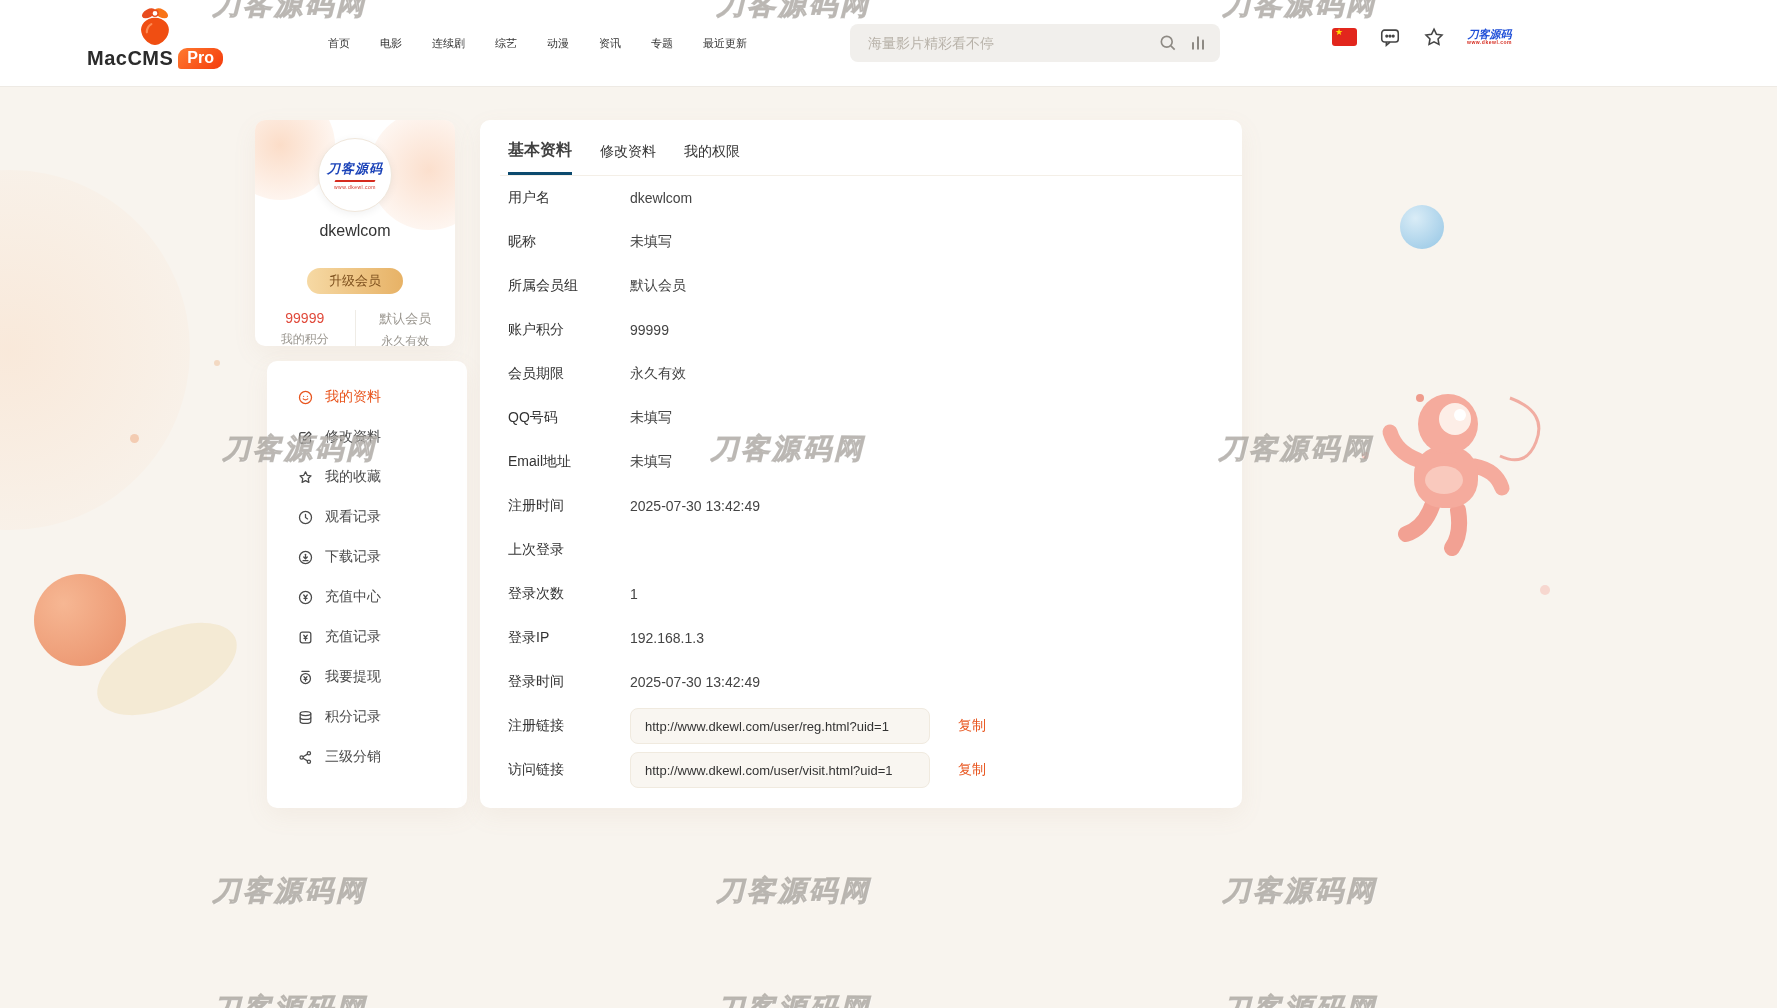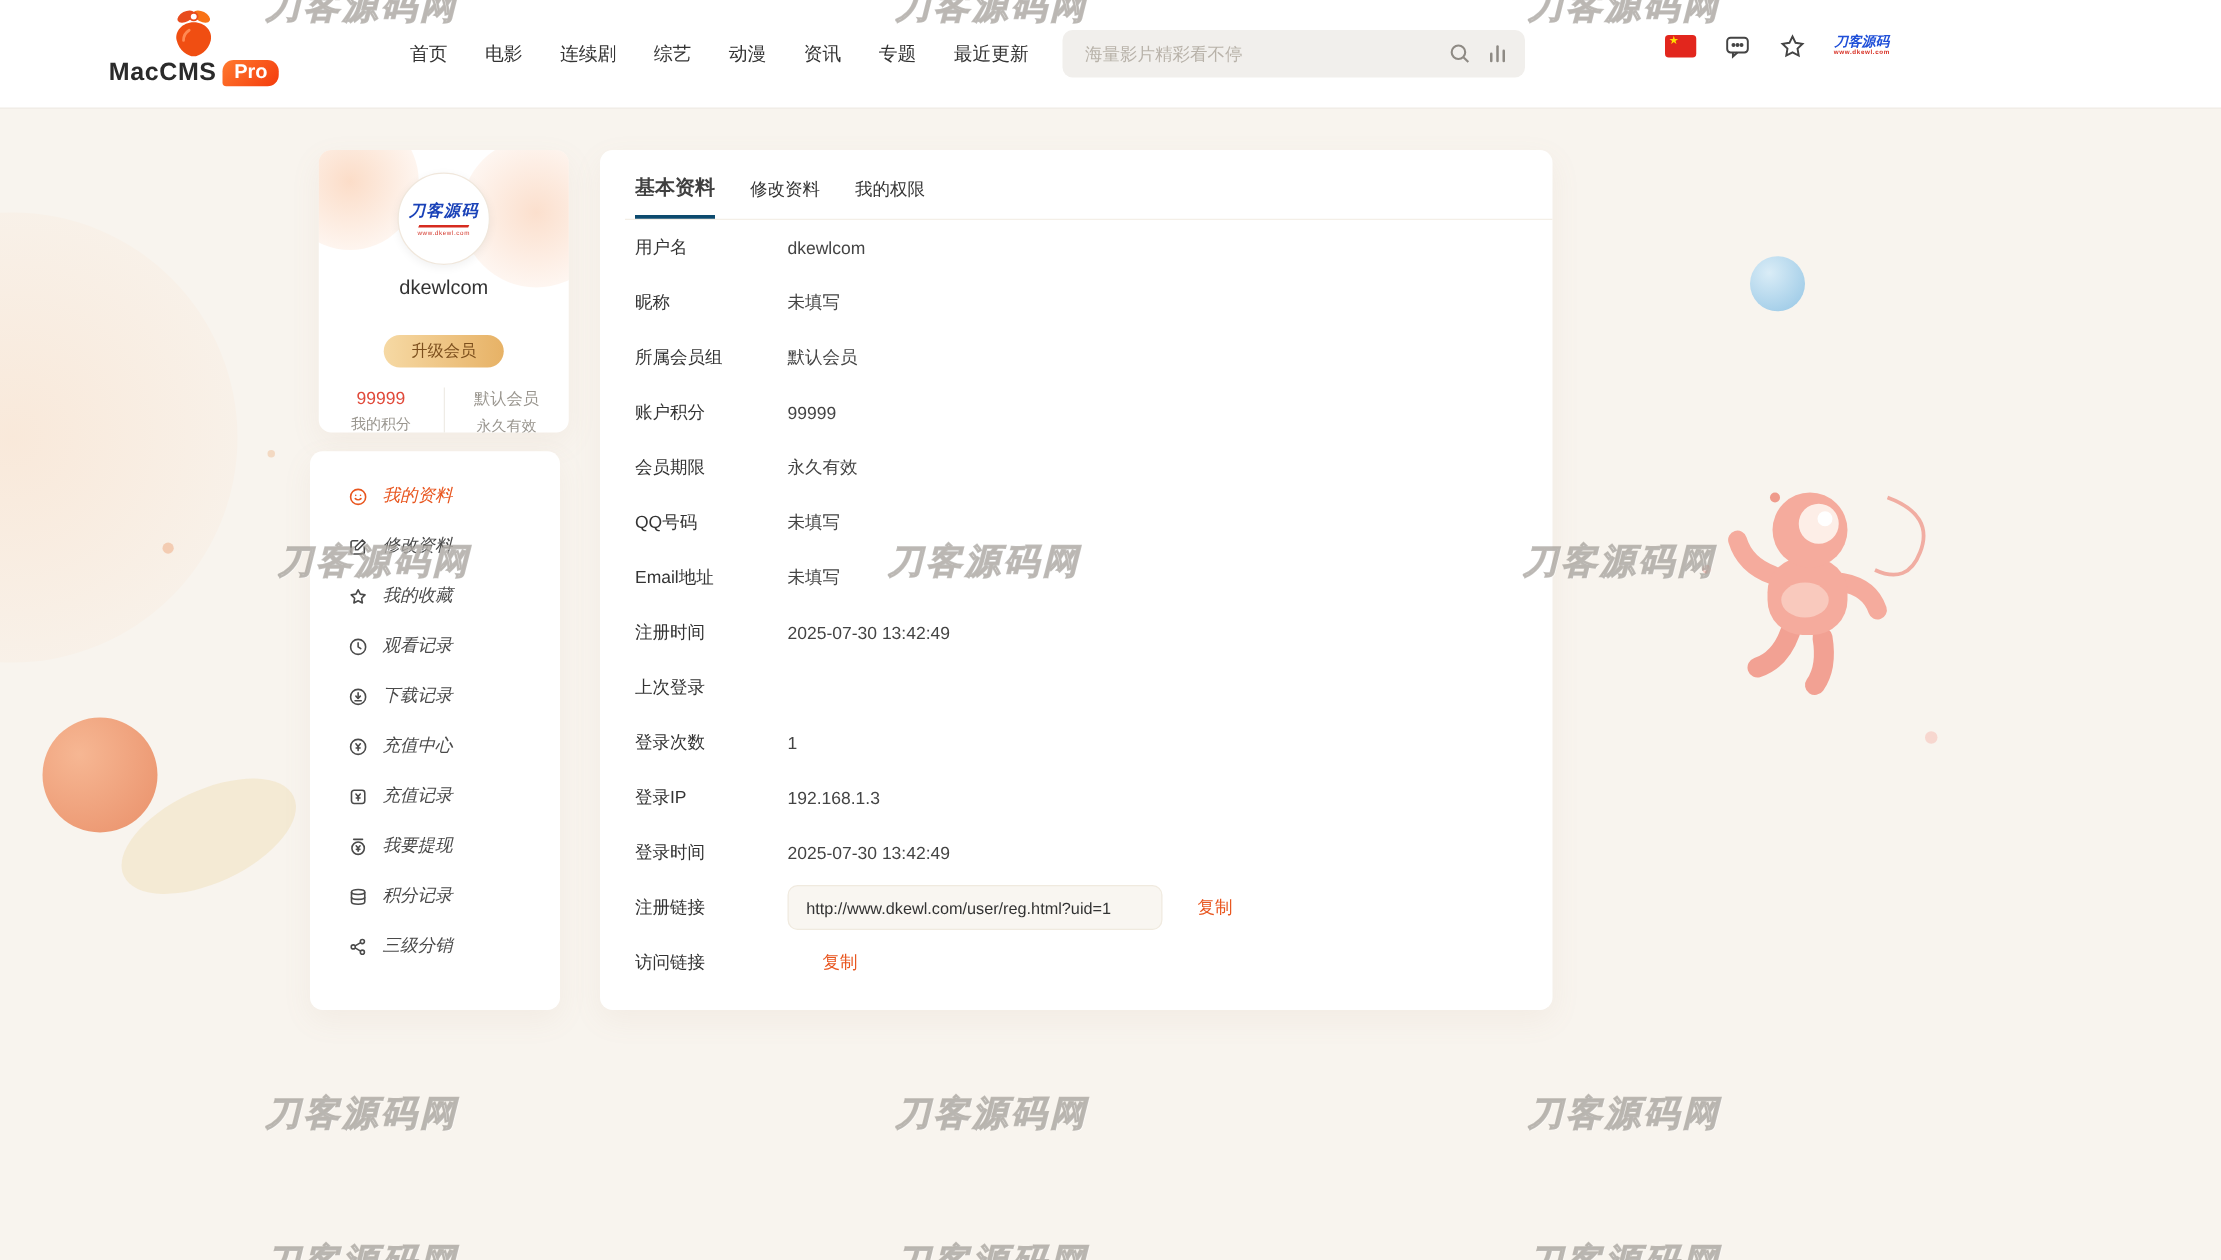--- a/index.html
+++ b/index.html
@@ -10,21 +10,21 @@
   
   .header { position:absolute; top:0; left:0; width:1777px; height:86px; background:#fff;
             box-shadow:0 1px 0 rgba(0,0,0,0.04); z-index:10; }
   .logo { position:absolute; left:95px; top:6px; width:120px; text-align:center; }
   .logo-fruit { display:block; margin:0 auto; }
   .logo-text { display:flex; align-items:center; justify-content:center; gap:5px; margin-top:1px; }
   .brand { font-size:20px; font-weight:bold; color:#2b2b2b; letter-spacing:0.5px; }
   .brand-badge { background:linear-gradient(135deg,#ff7a2f,#f43b0c); color:#fff; font-size:16px;
                  font-weight:bold; padding:1px 9px 2px; border-radius:9px 9px 9px 3px; }
   .nav { position:absolute; left:328px; top:0; height:86px; display:flex; align-items:center; gap:30px; }
-  .nav-item { font-size:15px; color:#333; cursor:pointer; white-space:nowrap; }
+  .nav-item { font-size:11px; color:#333; cursor:pointer; white-space:nowrap; }
   .search-box { position:absolute; left:850px; top:24px; width:370px; height:38px; background:#f1efec;
                 border-radius:8px; display:flex; align-items:center; padding:0 12px 0 18px; }
   .search-box input { flex:1; border:none; outline:none; background:transparent; font-size:14px; color:#555;
                       font-family:inherit; }
   .search-box input::placeholder { color:#b8b2a9; }
   .sicon { width:20px; height:20px; margin-left:10px; cursor:pointer; flex:none; }
   .header-right { position:absolute; left:1332px; top:26px; display:flex; align-items:center; gap:22px; }
   .flag { width:25px; height:18px; background:#e2261d; border-radius:3px; position:relative; cursor:pointer; }
   .flag span { position:absolute; left:3px; top:-1px; color:#ffde00; font-size:9px; }
   .hicon { width:22px; height:22px; cursor:pointer; }
@@ -50,21 +50,21 @@
   .upgrade-btn { position:relative; z-index:2; display:block; margin:28px auto 0; width:96px; height:26px;
             border:none; border-radius:13px; background:linear-gradient(90deg,#f6d9a4,#e7b266);
             color:#7c4f1d; font-size:13px; cursor:pointer; font-family:inherit; }
   .stats { position:relative; z-index:2; display:flex; margin-top:16px; }
   .stat { flex:1; text-align:center; }
   .stat + .stat { border-left:1px solid #efece6; }
   .stat .v { font-size:14px; color:#e0493a; }
   .stat .v.gray { color:#9a968f; font-size:13px; }
   .stat .l { font-size:12px; color:#9a968f; margin-top:5px; }
 
-  .menu-card { left:248px; top:361px; width:200px; height:447px; padding:16px 0 0 30px;font-style:italic; }
+  .menu-card { left:267px; top:361px; width:200px; height:447px; padding:16px 0 0 30px; }
   .menu-item { display:flex; align-items:center; gap:11px; height:40px; font-size:14px; color:#4a4a4a;
                cursor:pointer; }
   .menu-item svg { width:17px; height:17px; flex:none; }
   .menu-item.active { color:#e8551e; }
 
   .main-card { left:480px; top:120px; width:762px; height:688px; padding:0 0 0 20px; }
   .tabs { display:flex; align-items:flex-end; gap:28px; height:56px; padding-left:8px;
           border-bottom:1px solid #f4efe7; }
   .tab { font-size:14px; color:#333; cursor:pointer; padding-bottom:14px; }
   .tab.active { font-size:16px; font-weight:bold; color:#404040; border-bottom:3px solid #0c4a6e;
@@ -350,20 +350,21 @@
     <span class="fv">2025-07-30 13:42:49</span>
   </div>
 
   <div class="frow linkrow">
     <span class="fl">注册链接</span>
     <input class="link-input" type="text" readonly="" value="http://www.dkewl.com/user/reg.html?uid=1" style="">
     <button class="copy-btn">复制</button>
   </div>
   <div class="frow linkrow">
     <span class="fl">访问链接</span>
+    <input class="link-input" type="text" readonly="" value="http://www.dkewl.com/user/visit.html?uid=1" style="">
     <button class="copy-btn">复制</button>
   </div>
 </div>
 
 <div class="wm" style="left:212px; top:-14px;">刀客源码网</div>
 <div class="wm" style="left:716px; top:-14px;">刀客源码网</div>
 <div class="wm" style="left:1222px; top:-14px;">刀客源码网</div>
 <div class="wm" style="left:222px; top:430px;">刀客源码网</div>
 <div class="wm" style="left:710px; top:430px;">刀客源码网</div>
 <div class="wm" style="left:1218px; top:430px;">刀客源码网</div>

